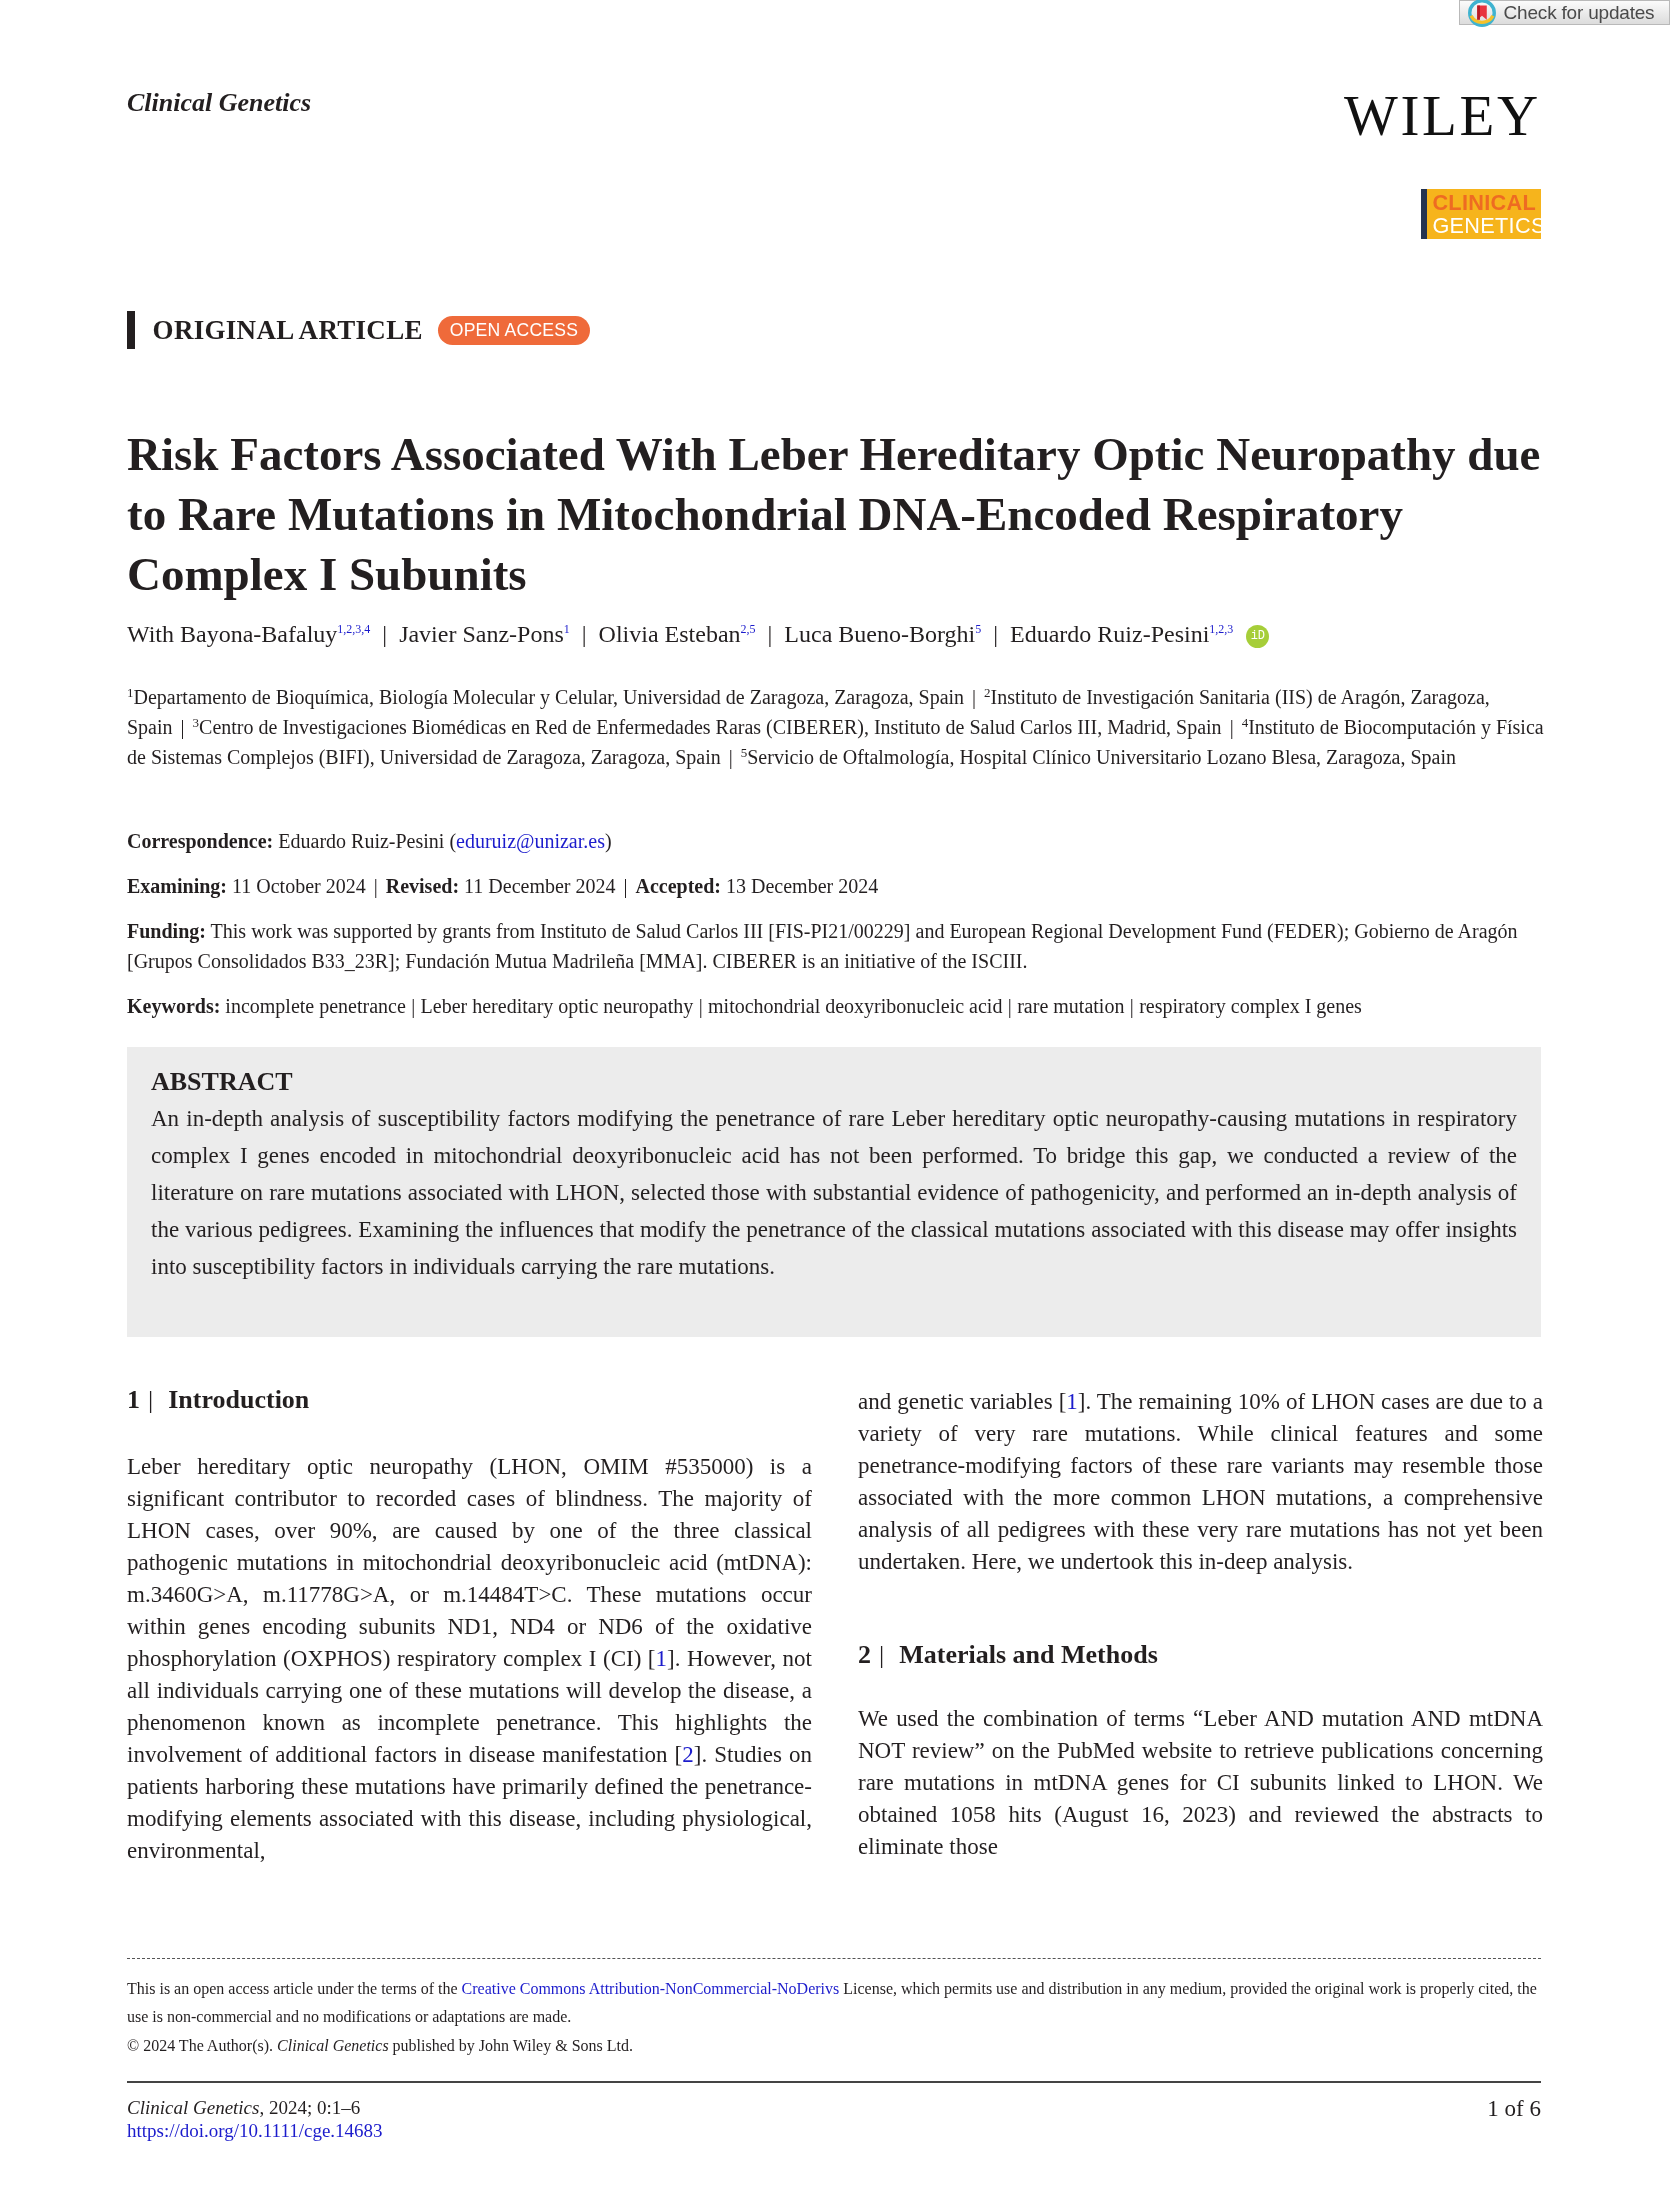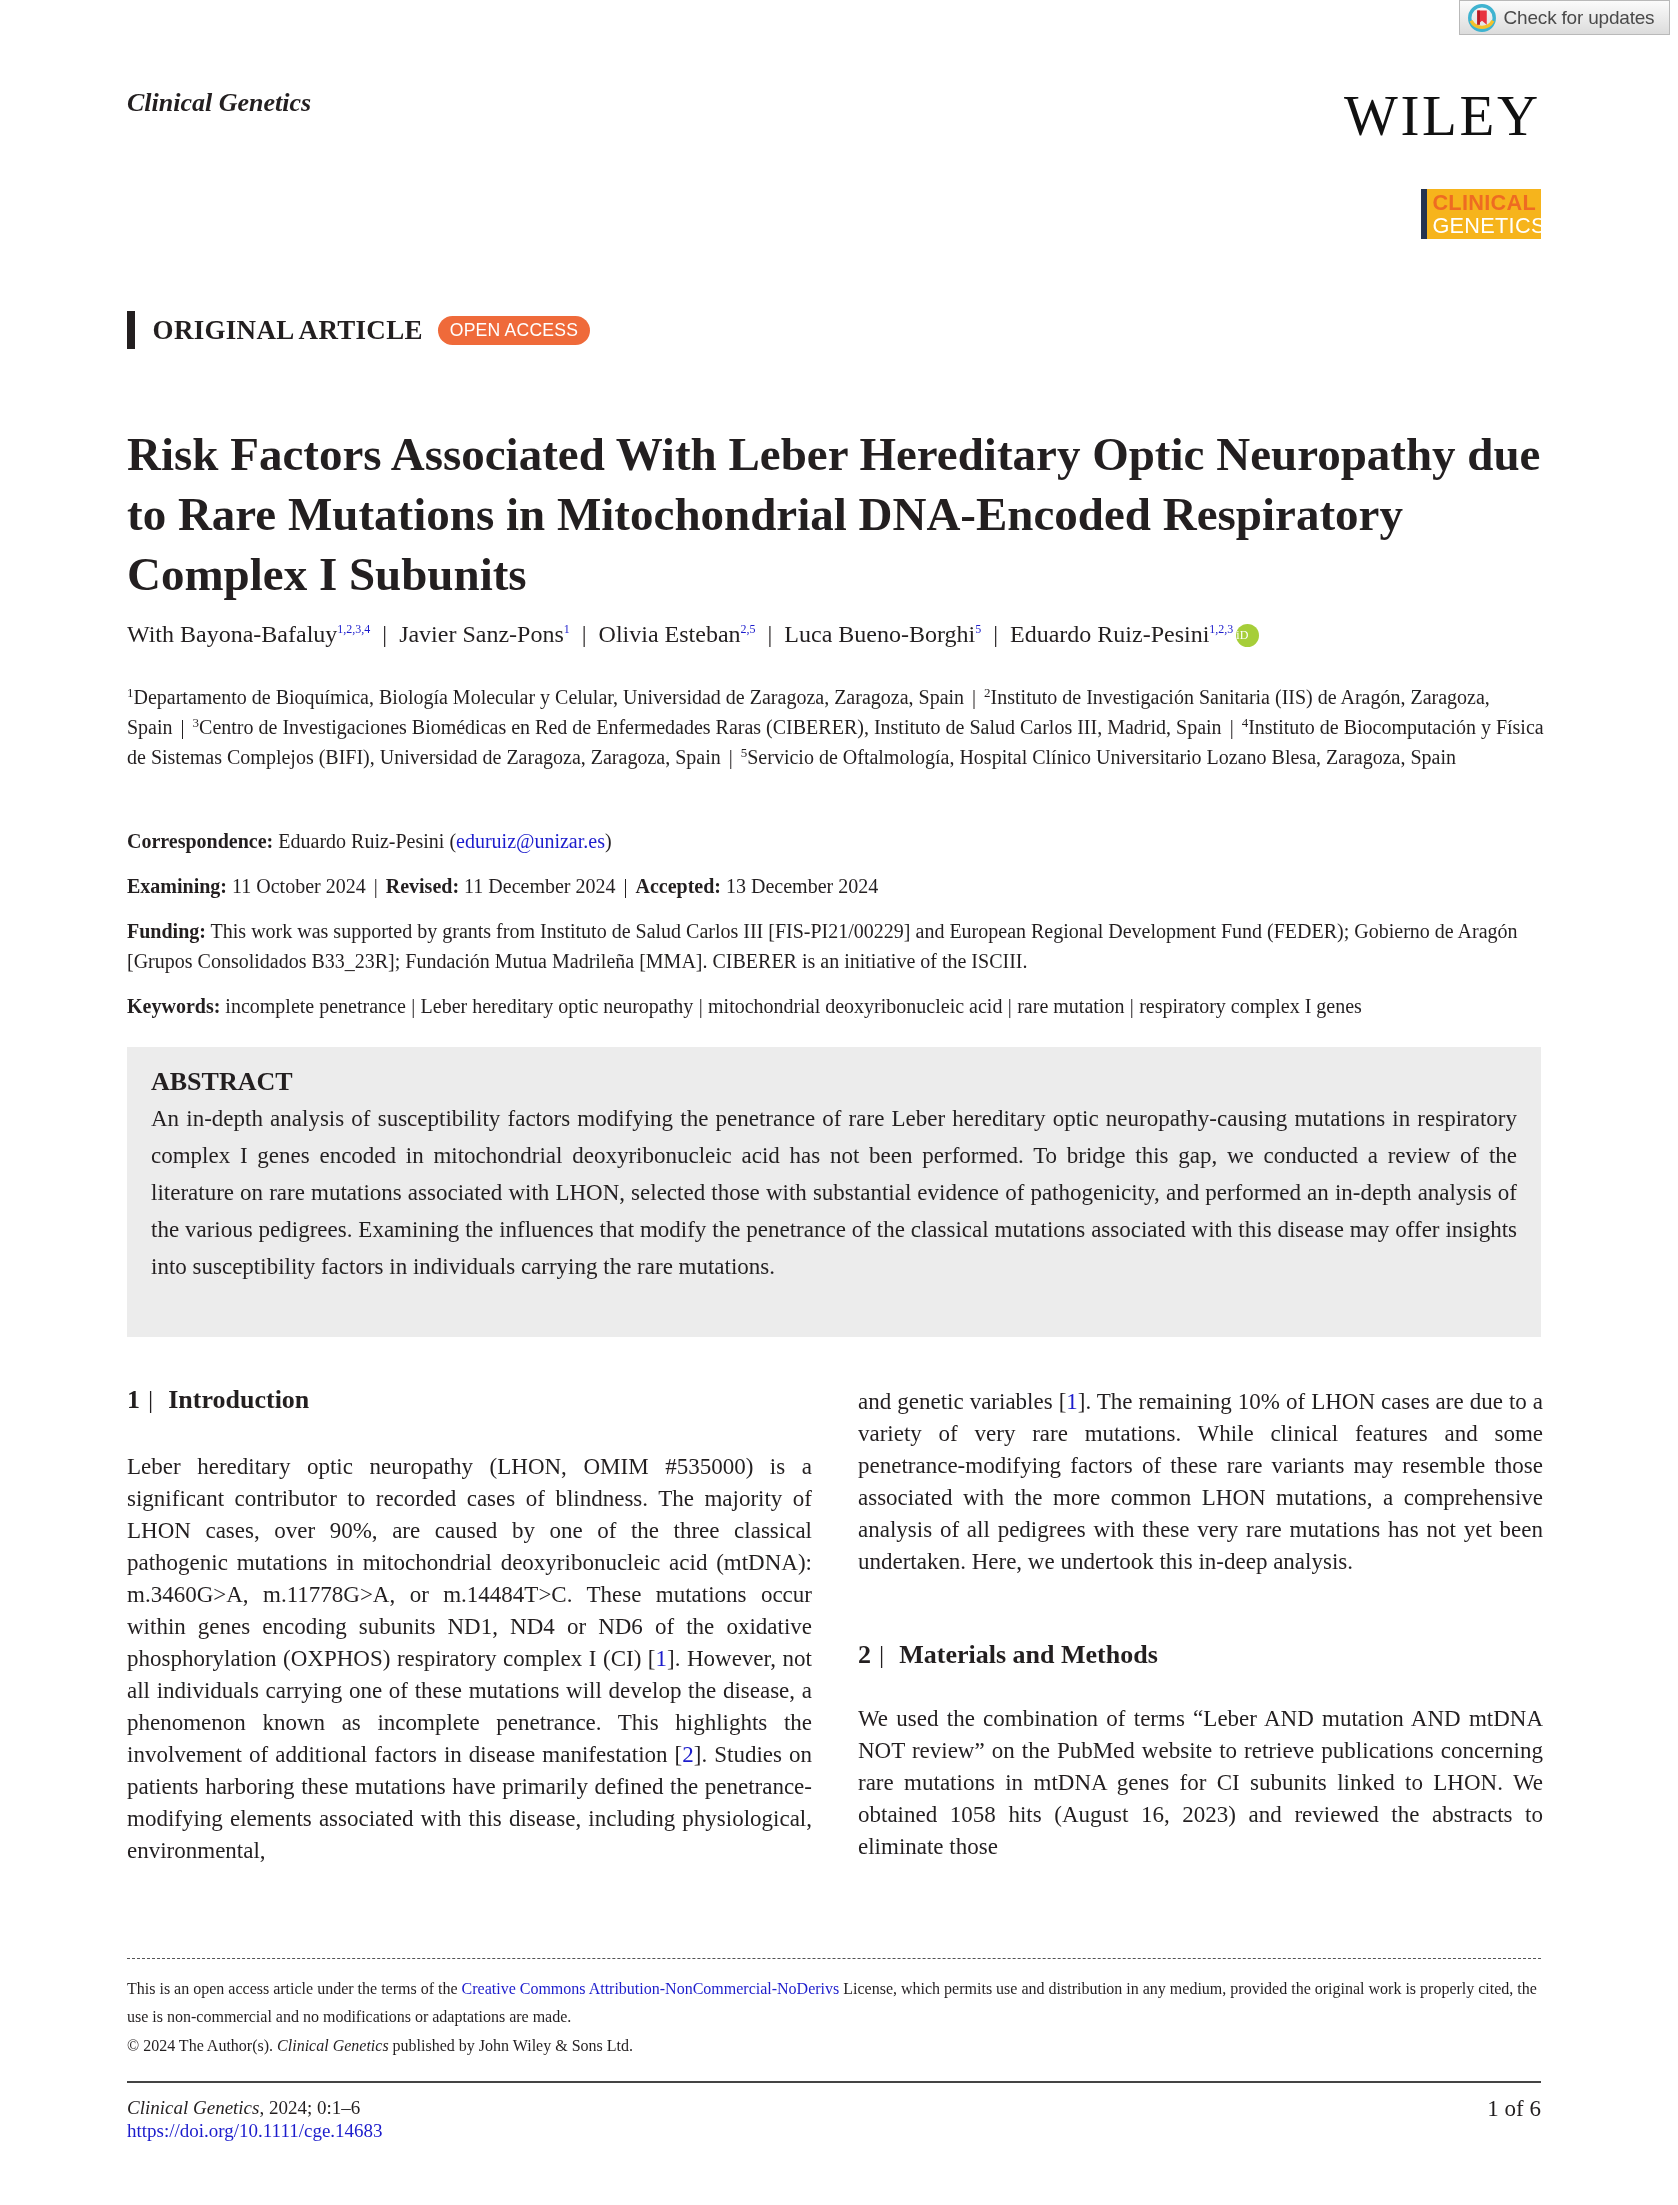--- a/index.html
+++ b/index.html
@@ -2,21 +2,21 @@
 <html style="font-size:10.8px"><head>
 <meta charset="utf-8">
 <style>
   html, body { margin:0; padding:0; background:#ffffff; }
   body { width:1678px; height:2205px; position:relative; overflow:hidden;
          font-family:"Liberation Serif","DejaVu Serif",serif; color:#231f20; }
   .abs { position:absolute; }
   .blue { color:#1c1ccc; }
 
   
-  #cfu { left:1459px; top:0; width:211px; height:35px; border:1.4px solid #b9b9b9;
+  #cfu { left:1459px; top:0; width:211px; height:25px; border:1.4px solid #b9b9b9;
          background:linear-gradient(#fbfbfb,#dcdcdc); box-sizing:border-box;
          display:flex; align-items:center; font-family:"Liberation Sans","DejaVu Sans",sans-serif; }
   #cfu .ic { width:30px; height:30px; margin-left:6.8px; margin-right:6.8px; position:relative; }
   #cfu .lbl { font-size:19px; color:#4a4a4a; white-space:nowrap; letter-spacing:-0.2px; }
 
   #journal-name { left:127px; top:88px; font-size:26px; font-style:italic; font-weight:bold; color:#231f20; }
   #wiley { right:137px; top:87px; font-size:57px; letter-spacing:2.7px; color:#111; font-weight:normal; line-height:1; }
 
   #cg-logo { left:1421px; top:189px; width:120px; height:50px; background:#f6b41c; border-left:6.8px solid #243350; box-sizing:border-box;
              font-family:"Liberation Sans","DejaVu Sans",sans-serif; line-height:1; padding:2.7px 0 0 5.4px; }
@@ -28,21 +28,21 @@
   #article-type .txt { font-size:27px; font-weight:bold; letter-spacing:0.3px; }
   #article-type .oa { margin-left:15px; background:#ef6a3a; color:#fff; border-radius:16px; font-family:"Liberation Sans","DejaVu Sans",sans-serif;
                        font-size:17.6px; padding:4px 12px; letter-spacing:0.2px; }
 
   #title { left:127px; top:424px; width:1421px; font-size:47px; font-weight:bold; line-height:60px; color:#231f20; margin:0; }
 
   #authors { left:127px; top:621px; font-size:24px; white-space:nowrap; }
   #authors sup { font-size:12px; color:#1c1ccc; vertical-align:9.5px; line-height:0; }
   #authors .sep { margin:0 12px; color:#231f20; }
   #authors .orcid { display:inline-block; width:23px; height:23px; border-radius:50%; background:#a6ce39; color:#fff;
-                    font-family:Liberation Serif, serif; font-size:12px; text-align:left; line-height:23px; vertical-align:2.7px; margin-left:3px; }
+                    font-family:Liberation Mono, monospace; font-size:12px; text-align:center; line-height:23px; vertical-align:2.7px; margin-left:13px; }
 
   #affiliations { left:127px; top:682px; width:1421px; font-size:20px; line-height:30px; }
   #affiliations sup { font-size:13px; vertical-align:7.4px; line-height:0; }
   #affiliations .sep { margin:0 8px; }
 
   .meta { left:127px; width:1421px; font-size:20px; line-height:30px; }
   .meta b { font-weight:bold; }
   .meta .sep { margin:0 8px; }
 
   #abstract { left:127px; top:1047px; width:1414px; height:290px; background:#ececec; box-sizing:border-box; padding:19px 24px 0 24px; }

